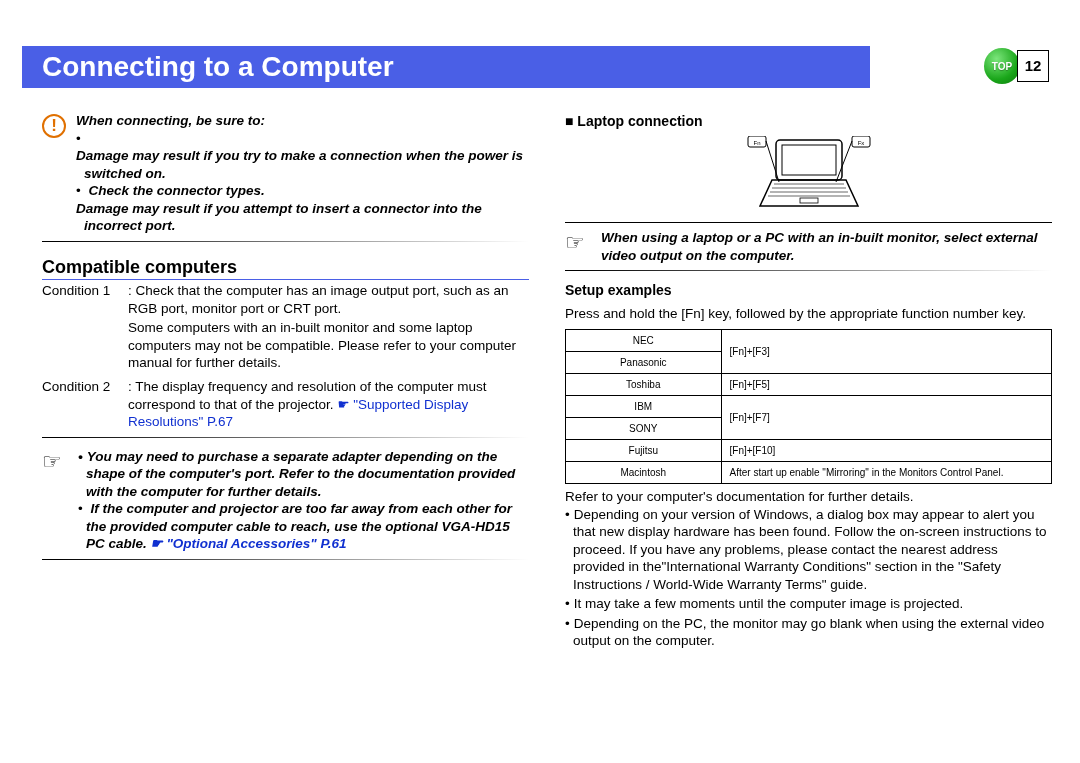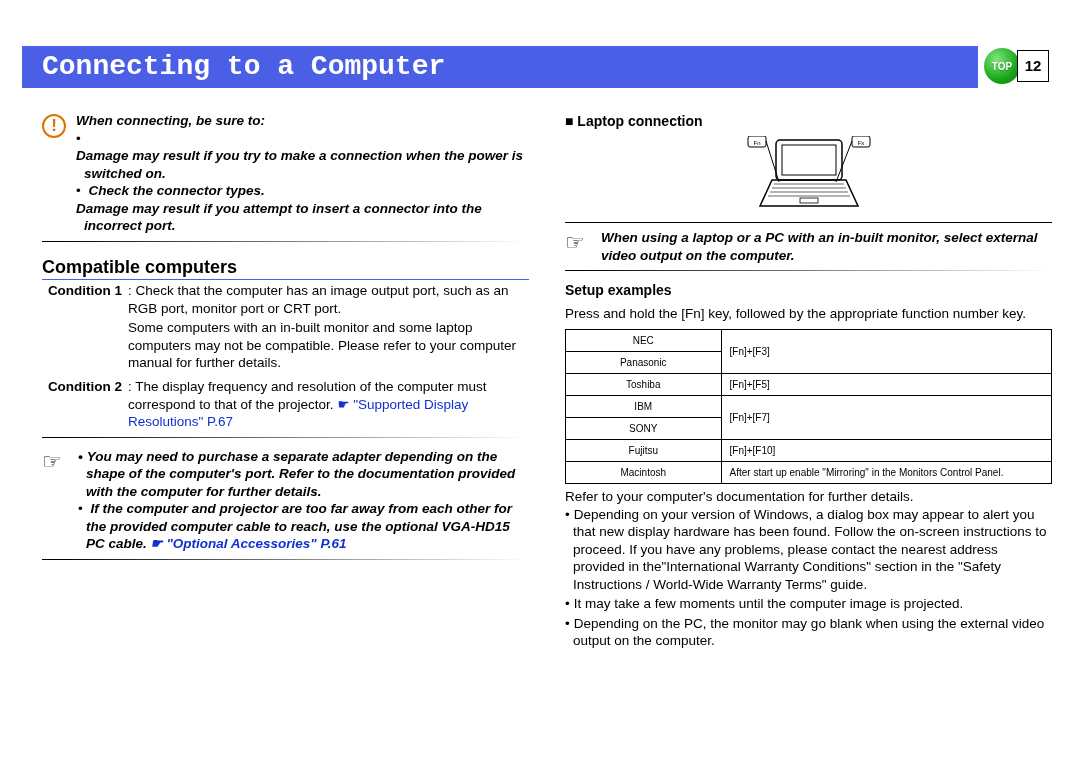--- a/index.html
+++ b/index.html
@@ -12,27 +12,26 @@
     background: #fff;
     width: 1080px;
     height: 763px;
     overflow: hidden;
     position: relative;
   }
   .title-bar {
     position: absolute;
     left: 22px;
     top: 46px;
-    width: 956px;
+    width: 848px;
     height: 42px;
     background: #4a5fe6;
     display: flex;
     align-items: center;
     padding-left: 20px;
-    font-family: Liberation Mono, monospace;
   }
   .title-text {
     color: #fff;
     font-size: 28px;
     font-weight: bold;
   }
   .top-btn {
     position: absolute;
     right: 60px;
     top: 48px;
@@ -97,21 +96,21 @@
     border: none; border-top: 1px solid #000; margin: 6px 0;
   }
   .sec-h {
     font-size: 18px; font-weight: bold; margin: 14px 0 2px 0;
     border-bottom: 1px solid #4a5fe6; padding-bottom: 0;
   }
   .subsec-h {
     font-size: 14px; font-weight: bold; margin: 0 0 6px 0;
   }
   .cond-block { display: flex; margin-bottom: 6px; }
-  .cond-label { font-weight: bold; width: 86px; flex-shrink:0;text-align:center; }
+  .cond-label { font-weight: normal; width: 86px; flex-shrink:0; }
   .cond-body { flex: 1; }
   .tbl { border-collapse: collapse; width: 100%; margin: 6px 0 4px 0; }
   .tbl td { border: 1px solid #000; padding: 4px 8px; font-size: 10px; }
   .tbl td.center { text-align: center; }
   .laptop-fig {
     display: flex; justify-content: center; margin: 2px 0 8px 0;
   }
   .notes li { margin-bottom: 2px; }
 </style>
 </head>

